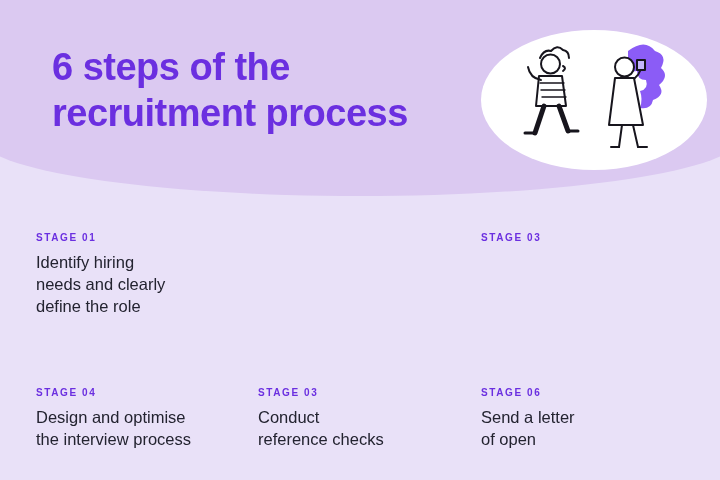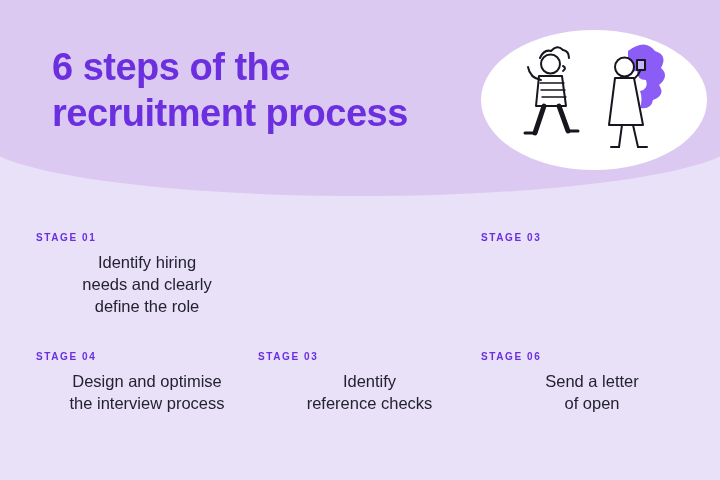--- a/index.html
+++ b/index.html
@@ -32,36 +32,35 @@
   .hero-illustration {
     position: absolute;
     right: 30px;
     top: 26px;
     width: 232px;
     height: 148px;
   }
   .stages {
     display: grid;
     grid-template-columns: 222px 223px 222px;
-    row-gap: 34px;
+    row-gap: 70px;
     padding: 36px 0 0 36px;
   }
   .stage-label {
     font-size: 10px;
     font-weight: 700;
     letter-spacing: 1.6px;
     color: #6b2fe0;
   }
   .stage-text {
     margin-top: 9px;
     font-size: 16.5px;
     line-height: 1.32;
     color: #232330;
     white-space: pre-line;
-    text-align: center;
   }
 </style>
 </head>
 <body>
 
 <div class="page">
 
   <div class="hero">
     <h1 class="hero-title">6 steps of the
 recruitment process</h1>
@@ -113,21 +112,21 @@
     </div>
 
     <div class="stage">
       <div class="stage-label">STAGE 04</div>
       <div class="stage-text">Design and optimise
 the interview process</div>
     </div>
 
     <div class="stage">
       <div class="stage-label">STAGE 03</div>
-      <div class="stage-text">Identify
+      <div class="stage-text">Conduct
 reference checks</div>
     </div>
 
     <div class="stage">
       <div class="stage-label">STAGE 06</div>
       <div class="stage-text">Send a letter
 of open</div>
     </div>
 
   </div>

